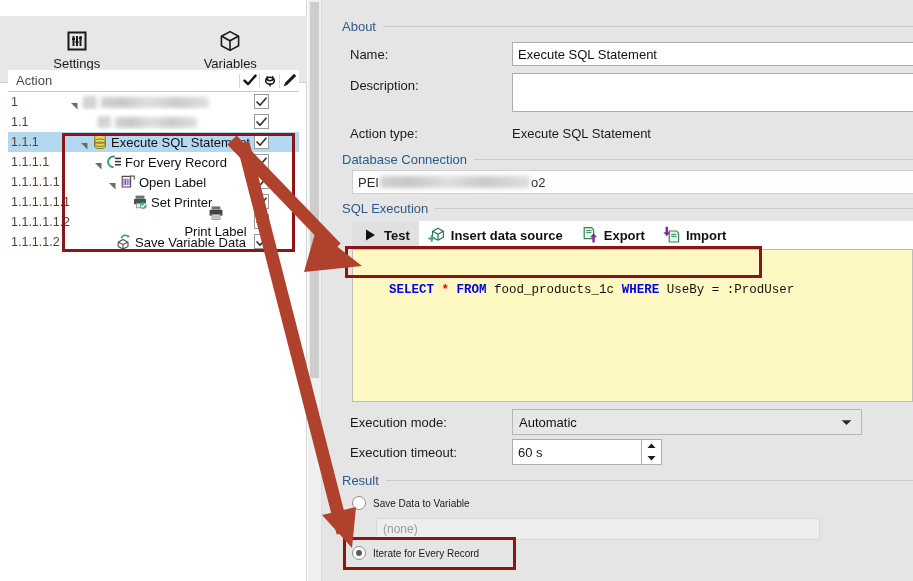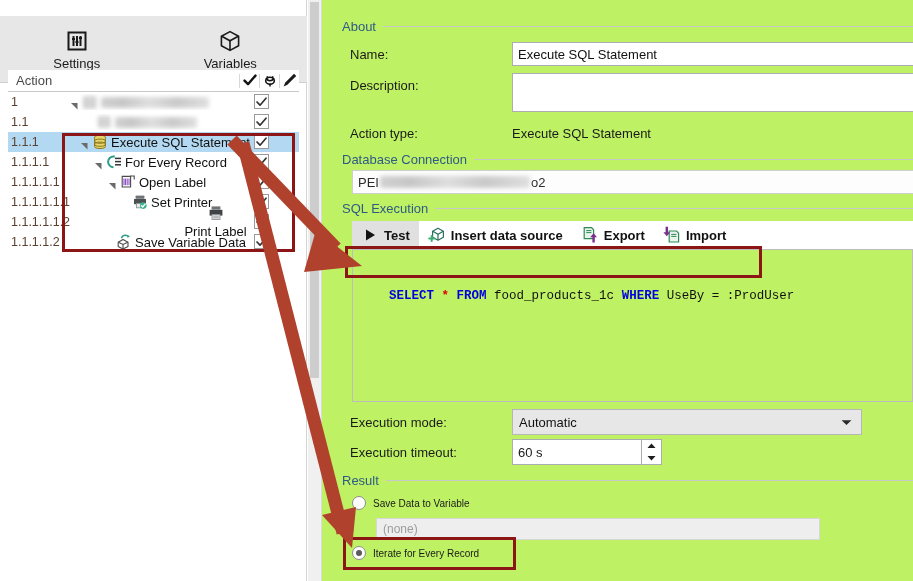--- a/index.html
+++ b/index.html
@@ -106,21 +106,21 @@
   #left-scroll{
     position:absolute;left:308px;top:0;width:13px;height:581px;
     background:#f0f0f0;border-right:1px solid #dcdcdc;
   }
   #left-scroll .thumb{
     position:absolute;left:2px;top:2px;width:9px;height:376px;background:#cdcdcd;
   }
 
   
   #right-panel{
-    position:absolute;left:322px;top:0;right:0;height:581px;background:#bef264;
+    position:absolute;left:322px;top:0;right:0;height:581px;background:#e5e5e5;
   }
   .grouphdr{
     position:absolute;display:flex;align-items:center;gap:7px;
     color:#2e5a87;font-size:13px;white-space:nowrap;
   }
   .grouphdr .rule{height:1px;background:#c9c9c9;}
 
   .flabel{position:absolute;font-size:13px;color:#1a1a1a;white-space:nowrap;}
   .fstatic{position:absolute;font-size:13px;color:#1a1a1a;white-space:nowrap;}
 
@@ -142,22 +142,22 @@
     height:28px;display:flex;align-items:center;gap:5px;
     padding:0 9px;cursor:pointer;font-size:13px;font-weight:bold;color:#111;
     box-sizing:border-box;
   }
   .tbtn.pressed{background:#e0e0e0;}
   .tbtn .bicon{width:18px;height:18px;display:flex;align-items:center;justify-content:center;}
 
   
   #sql-editor{
     position:absolute;left:352px;top:249px;width:561px;height:153px;
-    background:#bef264;border:1px solid #bdbdbd;box-sizing:border-box;
-    padding:21px 6px;
+    background:#fef9c3;border:1px solid #bdbdbd;box-sizing:border-box;
+    padding:15px 6px;
     font-family:"Liberation Mono", monospace;
     font-size:12.5px;
     line-height:17px;
     white-space:pre;
   }
   .kw{color:#0000e0;font-weight:bold;}
   .star{color:#e00000;font-weight:bold;}
   .plain{color:#111;}
 
   

